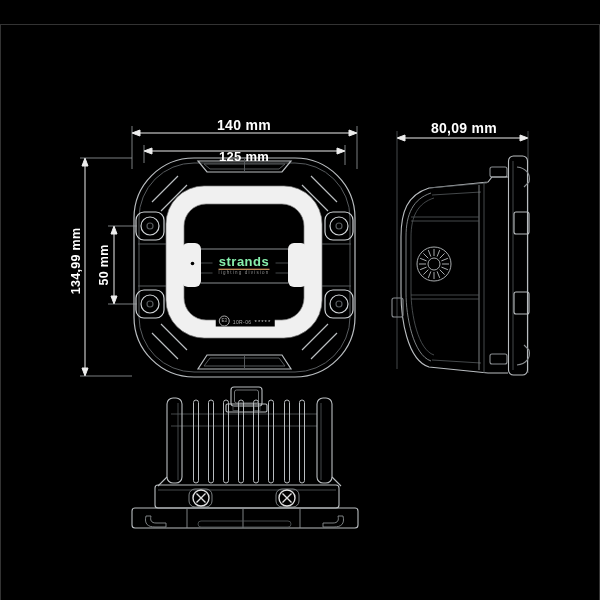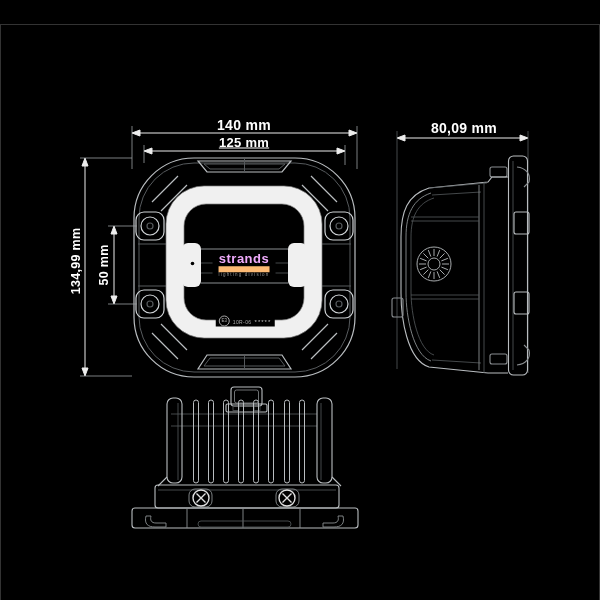--- a/index.html
+++ b/index.html
@@ -16,22 +16,22 @@
   }
   .dim-label.vert{transform:translate(-50%,-50%) rotate(-90deg);}
   .lg{font-size:14px;}
   .md{font-size:13px;}
   .sm{font-size:12.5px;}
   #logo-block{
     position:absolute;left:243px;top:240px;transform:translate(-50%,-50%);
     background:#000;padding:1px 6px;text-align:center;line-height:1;
   }
   #logo-name{
-    font-size:13px;font-weight:bold;color:#f0abfc;letter-spacing:.5px;
-    border-bottom:6px solid #fdba74;padding-bottom:1px;
+    font-size:13px;font-weight:bold;color:#86efac;letter-spacing:.5px;
+    border-bottom:1px solid #fdba74;padding-bottom:1px;
   }
   #logo-tagline{font-size:4.5px;color:#909090;letter-spacing:1.2px;margin-top:1px;}
   #approval{
     position:absolute;left:244px;top:296px;transform:translate(-50%,-50%);
     display:flex;align-items:center;gap:3px;color:#a8a8a8;background:#000;padding:0 3px;
   }
   #approval .emark{
     width:9px;height:9px;border:.8px solid #a8a8a8;border-radius:50%;
     display:flex;align-items:center;justify-content:center;font-size:4.5px;line-height:1;
   }
@@ -237,21 +237,21 @@
       <rect x="131" y="483" width="226" height="20" rx="3"></rect>
       <path d="M186,483 V503 M242,483 V503 M299,483 V503" stroke="#8a8e91" stroke-width=".9"></path>
       <rect x="197" y="496" width="93" height="6" rx="3" stroke="#565a5d" stroke-width=".8"></rect>
       <path d="M145,491 c-2,8 2,11 9,11 h11 v-4 h-10 c-5,0 -6,-3 -5,-7 z" stroke="#8a8e91" stroke-width=".9"></path>
       <path d="M342,491 c2,8 -2,11 -9,11 h-11 v-4 h10 c5,0 6,-3 5,-7 z" stroke="#8a8e91" stroke-width=".9"></path>
     </g>
   </g>
 </svg>
 
 <div class="dim-label lg" style="left:243px;top:100px;">140 mm</div>
-<div class="dim-label md" style="left:243px;top:117px;text-decoration:underline;">125 mm</div>
+<div class="dim-label md" style="left:243px;top:131px;">125 mm</div>
 <div class="dim-label lg" style="left:463px;top:103px;">80,09 mm</div>
 <div class="dim-label sm vert" style="left:75px;top:236px;">134,99 mm</div>
 <div class="dim-label sm vert" style="left:103px;top:240px;">50 mm</div>
 
 <div id="logo-block">
   <div id="logo-name">strands</div>
   <div id="logo-tagline">lighting division</div>
 </div>
 
 <div id="approval">

